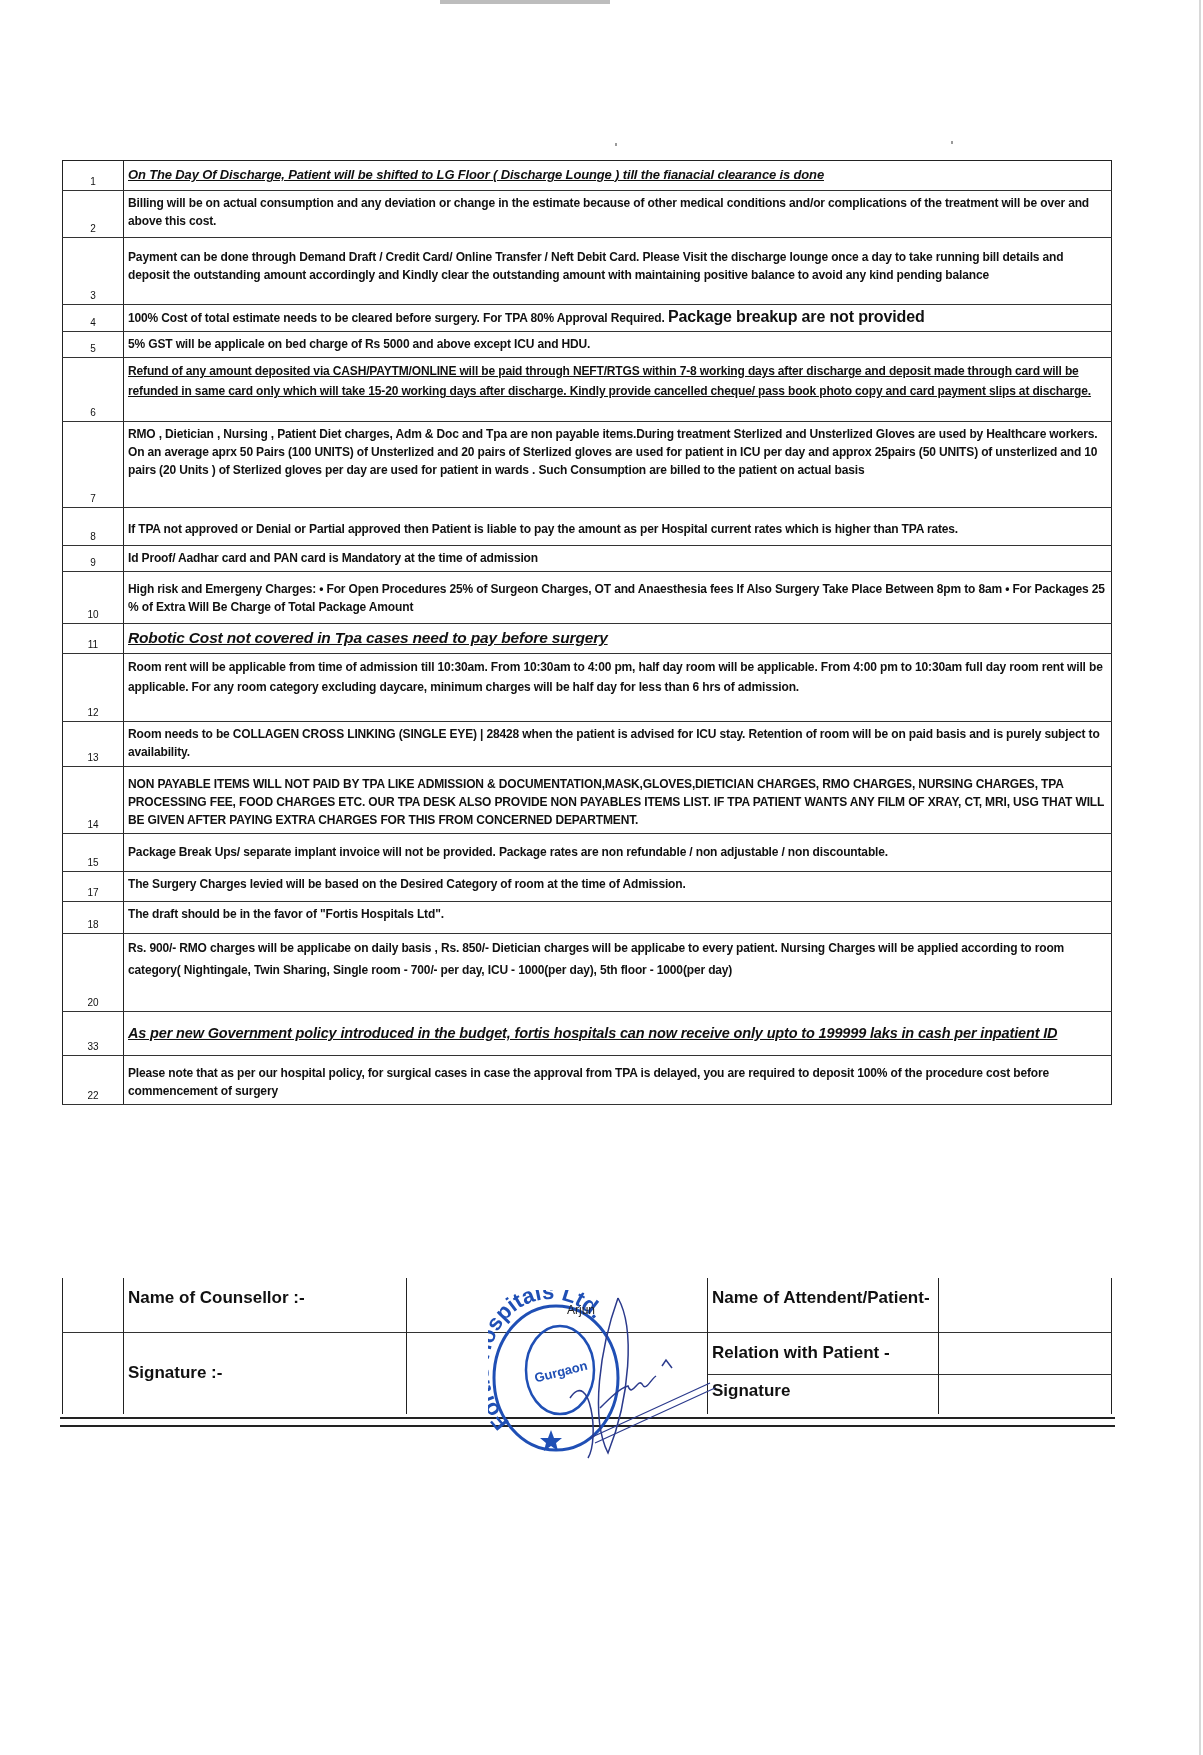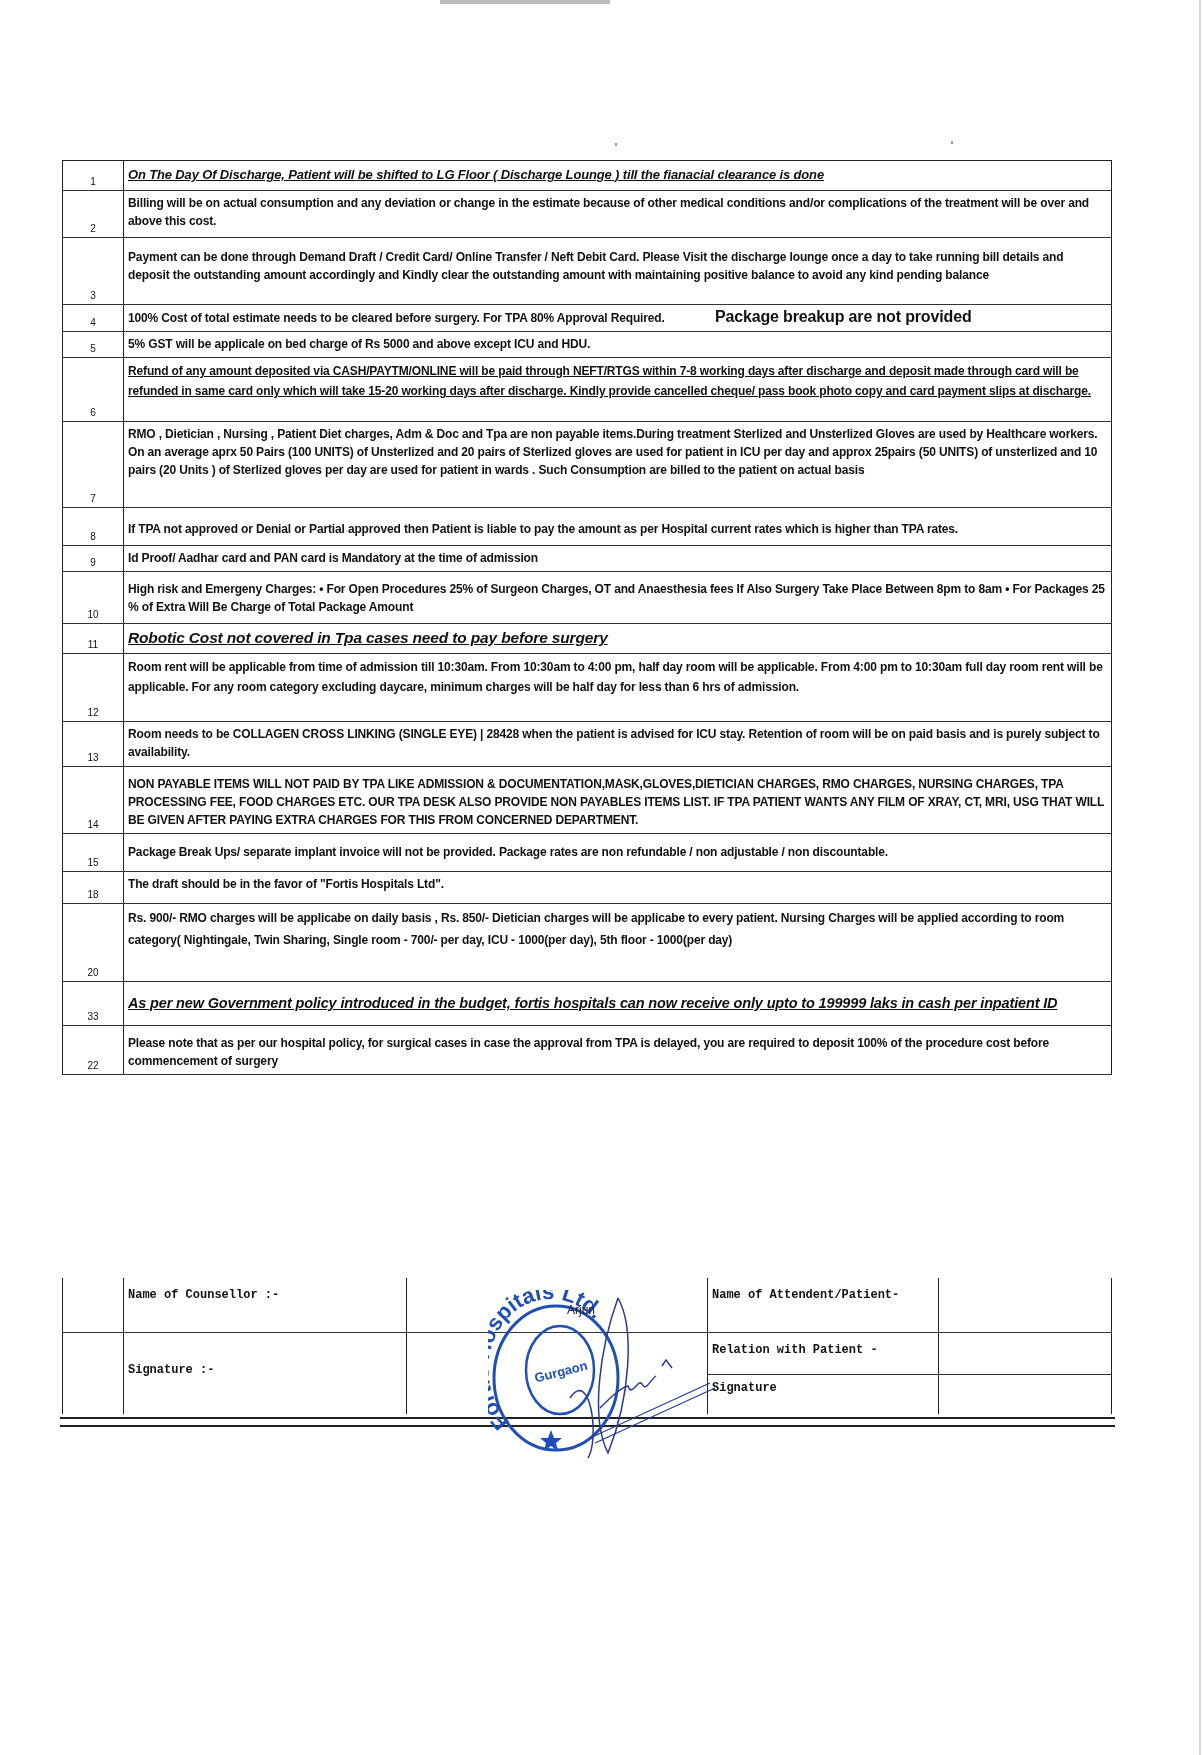--- a/index.html
+++ b/index.html
@@ -13,29 +13,29 @@
            border-left: 1.5px solid #222; border-right: 1.5px solid #222; border-top: 1.5px solid #222; }
   .terms td { border-bottom: 1.5px solid #333; vertical-align: top; padding: 0; }
   .num { width: 60px; border-right: 1.5px solid #222; font-size: 10px; text-align: center;
          vertical-align: bottom !important; padding-bottom: 3px !important; }
   .txt { padding: 3px 6px 4px 4px !important; font-size: 12.2px; line-height: 18px;
          transform-origin: left top; letter-spacing: -0.15px; }
   .small { font-size: 12px; line-height: 18px; font-weight: bold; }
   .big   { font-size: 12px; line-height: 20px; font-weight: bold; }
   .hl    { font-size: 13px; font-style: italic; font-weight: bold; text-decoration: underline; line-height: 22px; }
   .ul    { text-decoration: underline; }
-  .pkg   { font-size: 16px; font-weight: bold; margin-left: 47px; }
+  .pkg   { font-size: 16px; font-weight: bold; }
 
   .declaration { font-size: 16px; font-weight: bold; text-align: center; line-height: 24px;
                  padding: 6px 30px 8px 30px !important; }
 
   .sig-table { position: absolute; left: 62px; top: 1278px; width: 1050px; border-collapse: collapse;
                border-left: 1.5px solid #222; border-right: 1.5px solid #222; }
   .sig-table td { padding: 0; vertical-align: top; }
-  .sig-label { font-size: 12px; font-weight: bold; padding: 10px 4px !important; font-family: Liberation Mono, monospace; }
+  .sig-label { font-size: 17px; font-weight: bold; padding: 10px 4px !important; }
   .bottom-rule { position: absolute; left: 60px; top: 1417px; width: 1055px; height: 6px;
                  border-top: 2px solid #222; border-bottom: 2px solid #222; }
 
   .stamp { position: absolute; left: 488px; top: 1290px; width: 135px; height: 165px; }
   .stamp-text { fill: #1f4fb5; font-family: "Liberation Sans", sans-serif; font-weight: bold; }
   .handwriting { position: absolute; left: 530px; top: 1288px; width: 200px; height: 175px; }
   .arjun { position: absolute; left: 567px; top: 1303px; font-size: 12px; color: #222;
            font-family: "Liberation Sans", sans-serif; }
 </style>
 </head>
@@ -101,20 +101,24 @@
       <td class="txt small">Room needs to be COLLAGEN CROSS LINKING (SINGLE EYE) | 28428 when the patient is advised for ICU stay. Retention of room will be on paid basis and is purely subject to availability.</td>
     </tr>
     <tr style="height:64px">
       <td class="num">14</td>
       <td class="txt small" style="padding-top:8px !important">NON PAYABLE ITEMS WILL NOT PAID BY TPA LIKE ADMISSION &amp; DOCUMENTATION,MASK,GLOVES,DIETICIAN CHARGES, RMO CHARGES, NURSING CHARGES, TPA PROCESSING FEE, FOOD CHARGES ETC. OUR TPA DESK ALSO PROVIDE NON PAYABLES ITEMS LIST. IF TPA PATIENT WANTS ANY FILM OF  XRAY, CT, MRI, USG THAT WILL BE GIVEN AFTER PAYING EXTRA CHARGES FOR THIS FROM CONCERNED DEPARTMENT.</td>
     </tr>
     <tr style="height:38px">
       <td class="num">15</td>
       <td class="txt small" style="padding-top:9px !important">Package Break Ups/ separate implant invoice will not be provided. Package rates are non refundable / non adjustable / non discountable.</td>
     </tr>
+    <tr style="height:30px">
+      <td class="num">17</td>
+      <td class="txt small">The Surgery Charges levied will be based on the Desired Category of room at the time of Admission.</td>
+    </tr>
     <tr style="height:32px">
       <td class="num">18</td>
       <td class="txt small">The draft should be in the favor of "Fortis Hospitals Ltd".</td>
     </tr>
     <tr style="height:78px">
       <td class="num">20</td>
       <td class="txt big" style="line-height:22px">Rs. 900/- RMO charges will be applicabe on daily basis , Rs. 850/- Dietician charges will be applicabe to every patient. Nursing Charges will be applied according to room category( Nightingale, Twin Sharing, Single room - 700/- per day,  ICU - 1000(per day), 5th floor - 1000(per day)</td>
     </tr>
     <tr style="height:44px">
       <td class="num">33</td>

